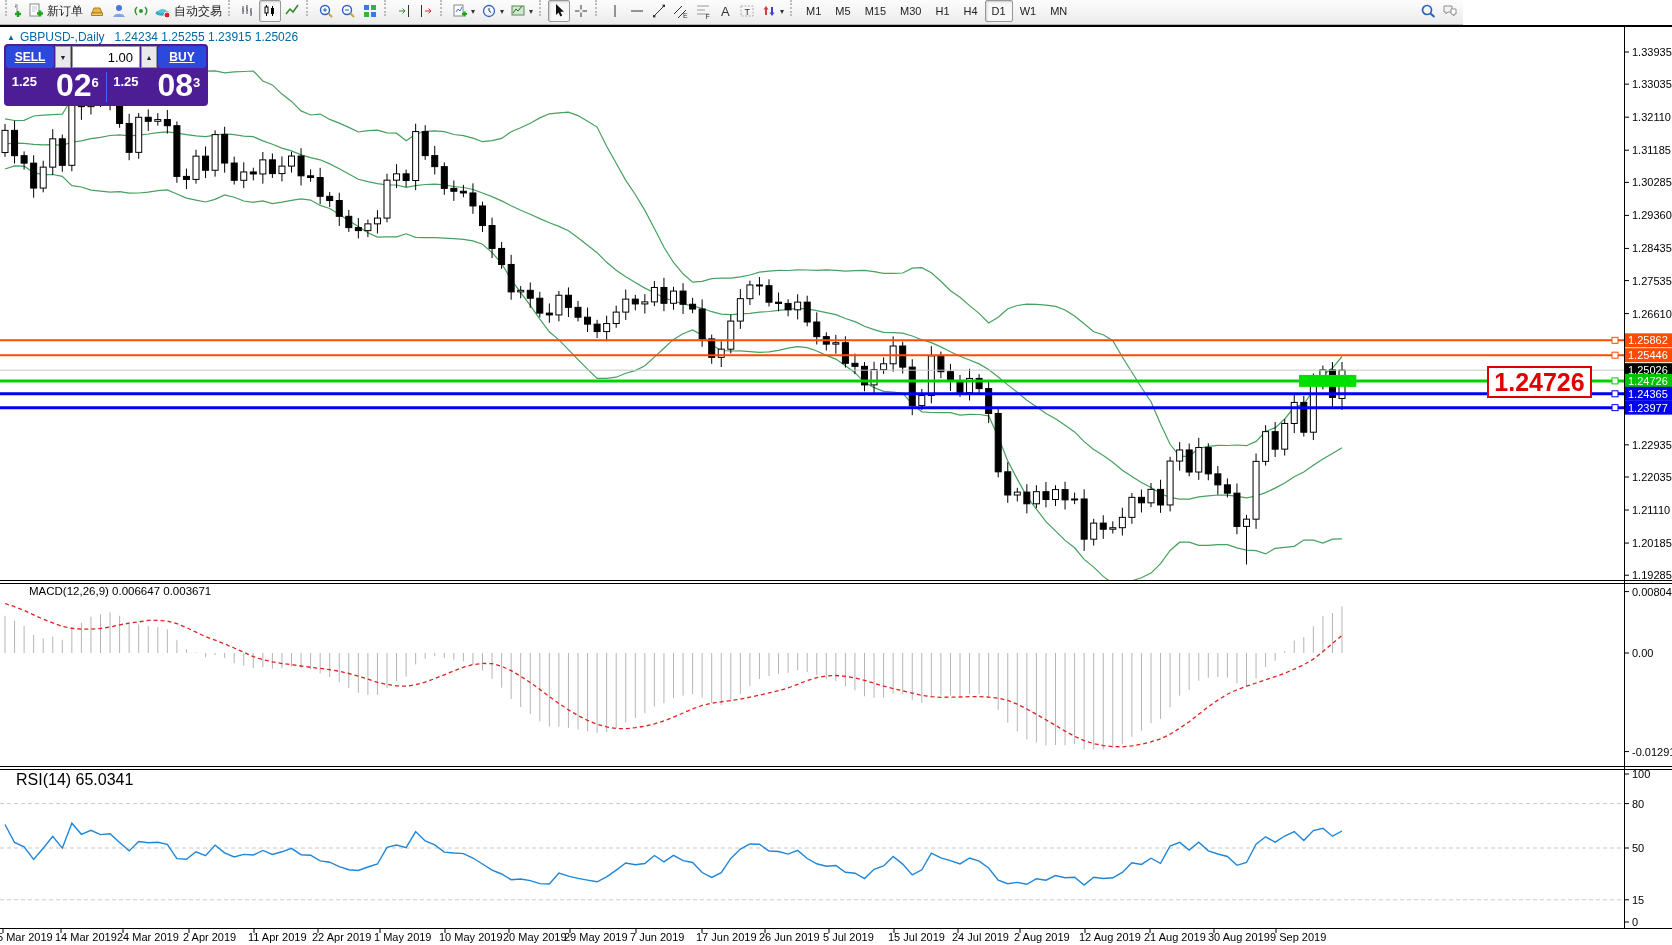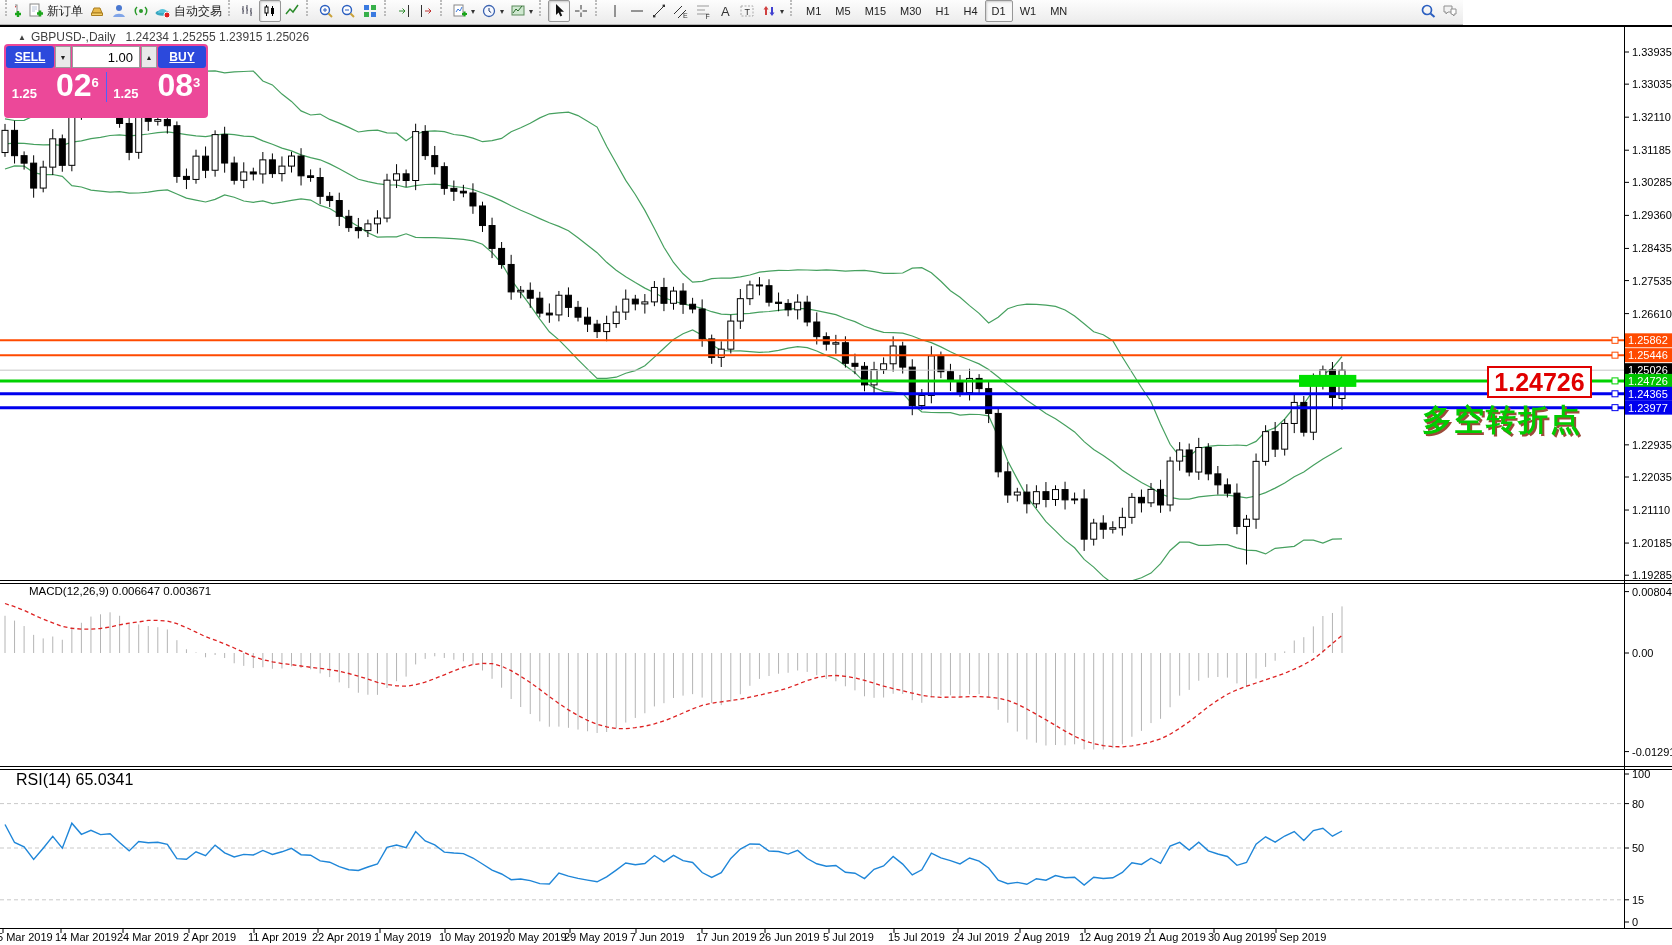--- a/index.html
+++ b/index.html
@@ -17,38 +17,38 @@
           font:12px "Liberation Sans",sans-serif;color:#222;border-radius:2px;}
   .tb-btn.pressed{border-color:#979797;background:#f8f8f8;box-shadow:inset 1px 1px 2px rgba(0,0,0,.18);}
   .tb-btn.cut{min-width:11px;width:11px;overflow:hidden;justify-content:flex-end;}
   .tb-btn .ico{width:16px;height:16px;display:block;}
   .tb-btn .ico svg{width:16px;height:16px;display:block;}
   .tb-btn .caret{font-size:8px;color:#333;}
   .tb-btn.tf{font:11px "Liberation Sans",sans-serif;padding:0 6px;color:#222;}
   .tb-spacer{flex:1;}
 
   
-  .symbol-title{position:absolute;left:18px;top:30px;font-size:12px;color:#404040;z-index:3;}
+  .symbol-title{position:absolute;left:7px;top:30px;font-size:12px;color:#0369a1;z-index:3;}
   .symbol-title .tri{font-size:8px;margin-right:5px;vertical-align:1px;}
   .symbol-title .sp{margin-left:10px;}
   .macd-label{position:absolute;left:4px;top:585px;font-size:11.5px;color:#000;z-index:3;margin-left:25px;}
   .rsi-label{position:absolute;left:16px;top:771px;font-size:16px;color:#000;z-index:3;}
 
   
-  .ocp{position:absolute;left:4px;top:44px;width:204px;height:74px;z-index:4;
-       background:#ec4899;border-radius:4px;padding:2px;box-sizing:border-box;}
+  .ocp{position:absolute;left:4px;top:44px;width:204px;height:62px;z-index:4;
+       background:#4c1d95;border-radius:4px;padding:2px;box-sizing:border-box;}
   .ocp-row1{display:flex;height:22px;gap:1px;}
   .ocp-sell,.ocp-buy{width:48px;background:#2c49dc;color:#fff;border:0;font:bold 12px "Liberation Sans",sans-serif;
        border-radius:3px;text-decoration:underline;cursor:pointer;}
   .spin{width:16px;background:#e9e9e9;border:1px solid #9a9a9a;font-size:7px;color:#222;padding:0;}
   .ocp-vol{flex:1;width:60px;border:1px solid #9a9a9a;font:13px "Liberation Sans",sans-serif;
        text-align:right;padding:8px 6px;min-width:0;}
   .ocp-row2{display:flex;height:34px;margin-top:2px;}
   .ocp-price{flex:1;color:#fff;display:flex;align-items:flex-end;justify-content:center;line-height:1;}
-  .ocp-price .pp{font:bold 13px "Liberation Sans",sans-serif;margin-bottom:3px;}
+  .ocp-price .pp{font:bold 13px "Liberation Sans",sans-serif;margin-bottom:15px;}
   .ocp-price .pb{font:bold 32px "Liberation Sans",sans-serif;margin-left:19px;}
   .ocp-price .ps{font:bold 13px "Liberation Sans",sans-serif;margin-bottom:14px;}
   .ocp-div{width:1px;background:#4a63ff;margin:2px 1px;}
 
   .price-box{position:absolute;left:1487px;top:366px;width:101px;height:28px;z-index:3;
        border:2px solid #e00000;background:#fff;color:#e00000;text-align:center;
        font:600 25px "Liberation Sans",sans-serif;line-height:28px;}
   .turning-text{position:absolute;left:1422px;top:400px;z-index:3;color:#00cc00;
        font:bold 30px "Liberation Sans",sans-serif;letter-spacing:2px;
        text-shadow:2px 2px 0 #9c4b3a;}
@@ -938,14 +938,13 @@
         <span class="pb">08</span>
         <span class="ps">3</span>
       </div>
     </div>
   </div>
 
   <div class="macd-label">MACD(12,26,9) 0.006647 0.003671</div>
   <div class="rsi-label">RSI(14) 65.0341</div>
 
   <div class="price-box">1.24726</div>
-  <div class="turning-text">多空转折点</div>
 </div>
 
 </body></html>

